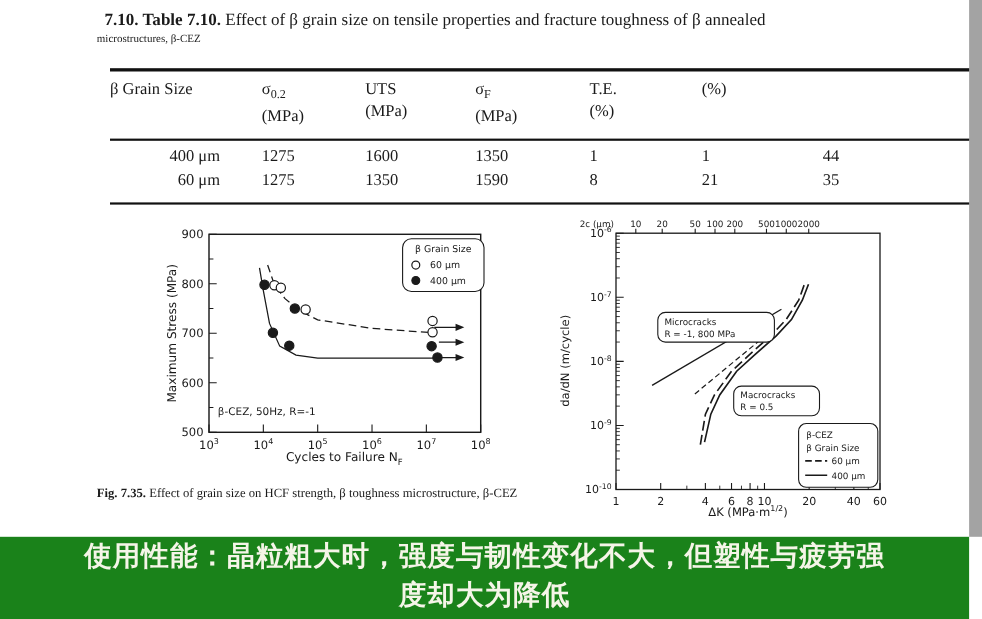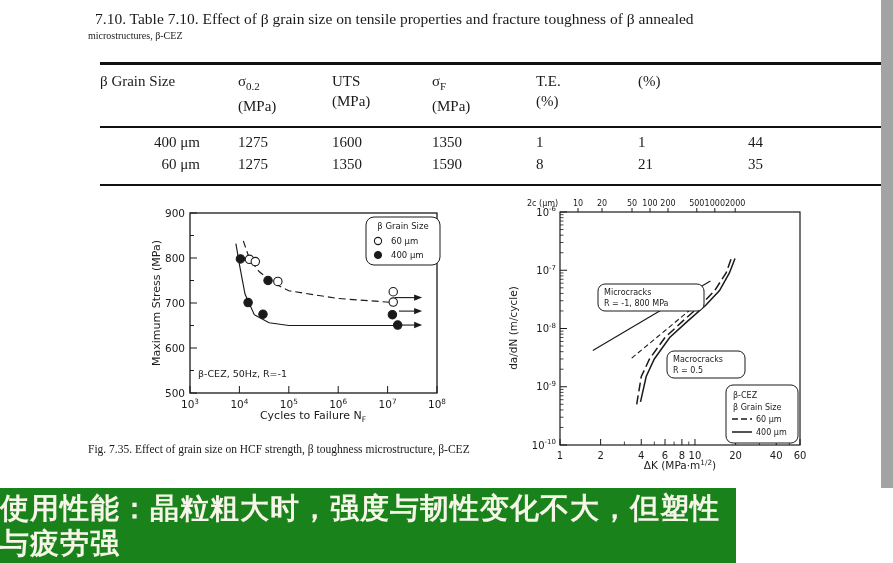--- a/index.html
+++ b/index.html
@@ -1,41 +1,41 @@
 <!DOCTYPE html>
 <html><head>
 <meta charset="utf-8">
 <style>
   html,body{margin:0;padding:0;background:#ffffff;}
   .page{position:relative;width:893px;height:563px;background:#ffffff;overflow:hidden;
         font-family:"Liberation Serif",serif;color:#1a1a1a;}
   .title-block{position:absolute;left:95px;top:8px;width:780px;font-size:15.5px;line-height:21px;}
   .title-line2{position:absolute;left:88px;top:30px;font-size:10px;}
-  .bold{font-weight:normal;margin-top:26px;}
+  .bold{font-weight:bold;margin-top:26px;}
   
   .tbl{position:absolute;left:100px;top:58px;width:788px;height:132px;}
   .rule{position:absolute;left:0;width:788px;background:#111;}
   .rule.top{top:4px;height:2.5px;}
   .rule.mid{top:68px;height:1.5px;}
   .rule.bot{top:126px;height:1.5px;}
   .hrow,.drow{position:absolute;left:0;width:788px;display:grid;
      grid-template-columns:138px 94px 100px 104px 102px 110px 140px;font-size:15px;}
   .hrow{top:13px;}
   .drow1{top:76px;} .drow2{top:98px;}
   .hcell{line-height:20px;}
   .gcell{width:100px;text-align:right;}
   sub{font-size:11px;} sup{font-size:11px;}
   
   .hcf-svg{position:absolute;left:150px;top:205px;}
   .fcg-svg{position:absolute;left:505px;top:190px;}
   .caption{position:absolute;left:88px;top:443px;font-size:11.5px;}
   
-  .banner{position:absolute;left:0;top:488px;width:736px;height:75px;
-     display:flex;flex-direction:column;align-items:center;justify-content:center;
-     font-family:"DejaVu Sans",sans-serif;font-weight:bold;font-size:29px;line-height:35px;letter-spacing:1px;}
+  .banner{position:absolute;left:0;top:488px;width:881px;height:75px;
+     display:flex;flex-direction:column;align-items:center;justify-content:flex-start;
+     font-family:"DejaVu Sans",sans-serif;font-weight:bold;font-size:25px;line-height:35px;letter-spacing:1px;}
   .page-edge{position:absolute;right:0;top:0;width:12px;height:488px;}
   svg text{font-family:"DejaVu Sans",sans-serif;}
 </style>
 </head>
 <body>
 
 <div class="page">
 
   <div class="title-block"><span class="bold">7.10. Table 7.10.</span><span> Effect of β grain size on tensile properties and fracture toughness of β annealed</span></div>
   <div class="title-line2">microstructures, β-CEZ</div>
@@ -252,15 +252,16 @@
       <text x="175" y="279" font-size="10.5" text-anchor="middle" fill="#1a1a1a"><tspan dy="0.00">ΔK (MPa·m</tspan><tspan dy="-4.41" font-size="7.3">1/2</tspan><tspan dy="4.41">)</tspan></text>
       <text x="12" y="138" font-size="10.5" text-anchor="middle" fill="#1a1a1a" transform="rotate(-90 12 138)"><tspan dy="0.00">da/dN (m/cycle)</tspan></text>
     </svg>
 
   <div class="caption"><span class="bold">Fig. 7.35.</span><span> Effect of grain size on HCF strength, β toughness microstructure, β-CEZ</span></div>
 
   <div class="page-edge" id="page-edge" style="background: rgb(163, 163, 163);"></div>
 
   <div class="banner" id="banner" style="background: rgb(26, 130, 26); color: rgb(245, 245, 232);">
     <div>使用性能：晶粒粗大时，强度与韧性变化不大，但塑性与疲劳强</div>
+    <div>度却大为降低</div>
   </div>
 
 </div>
 
 </body></html>

